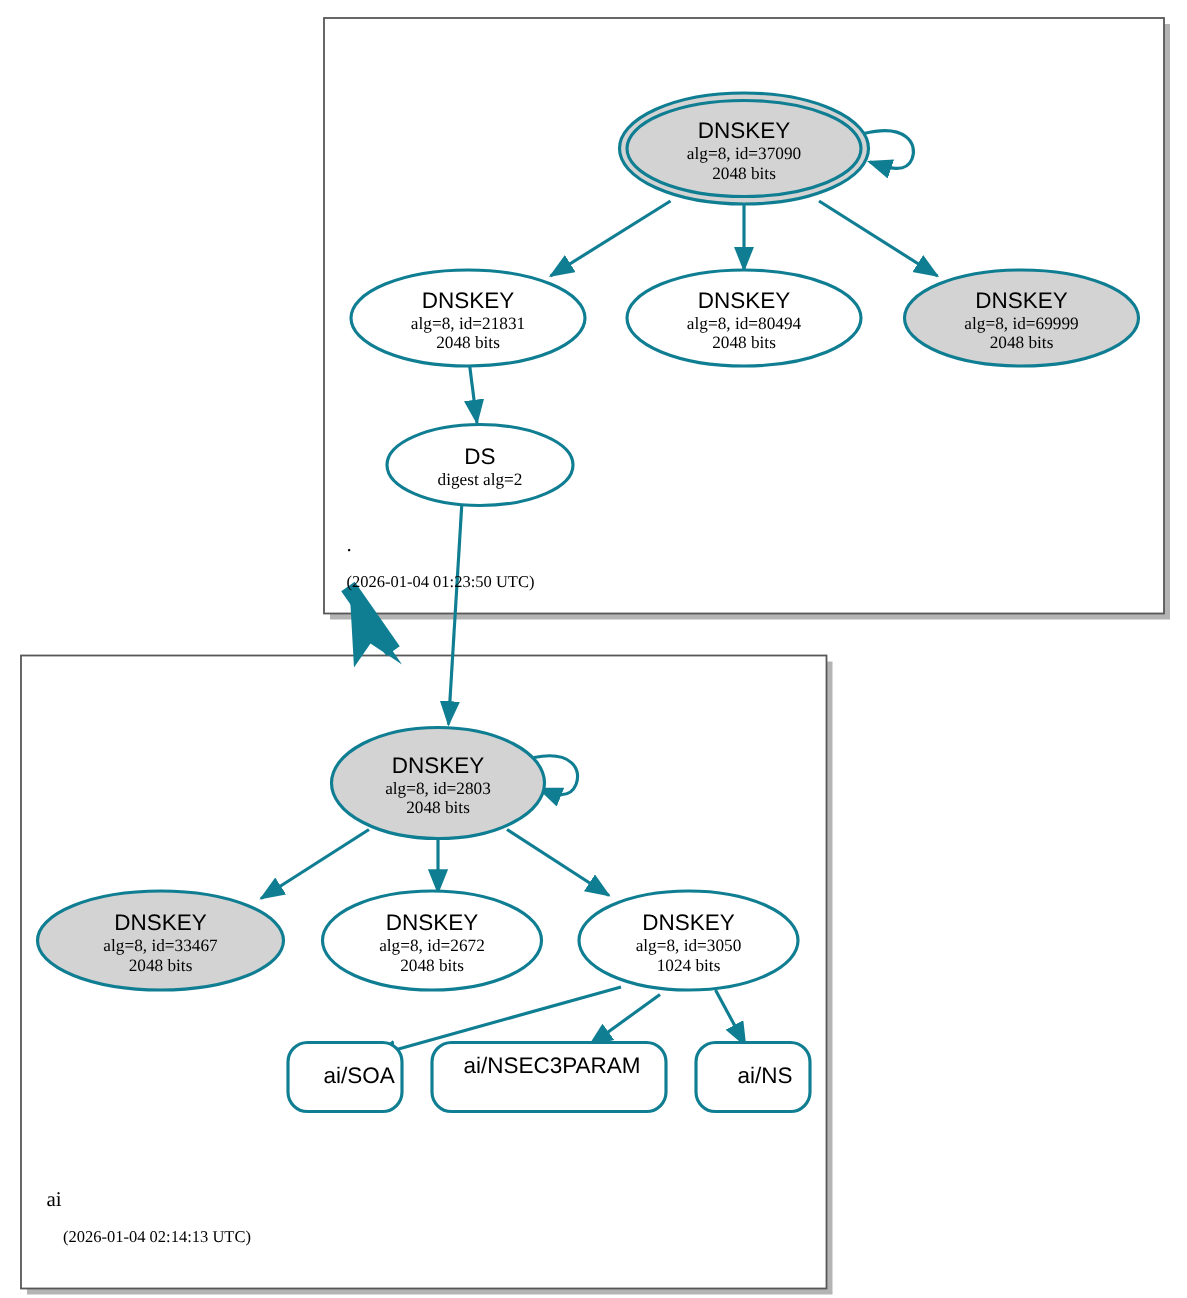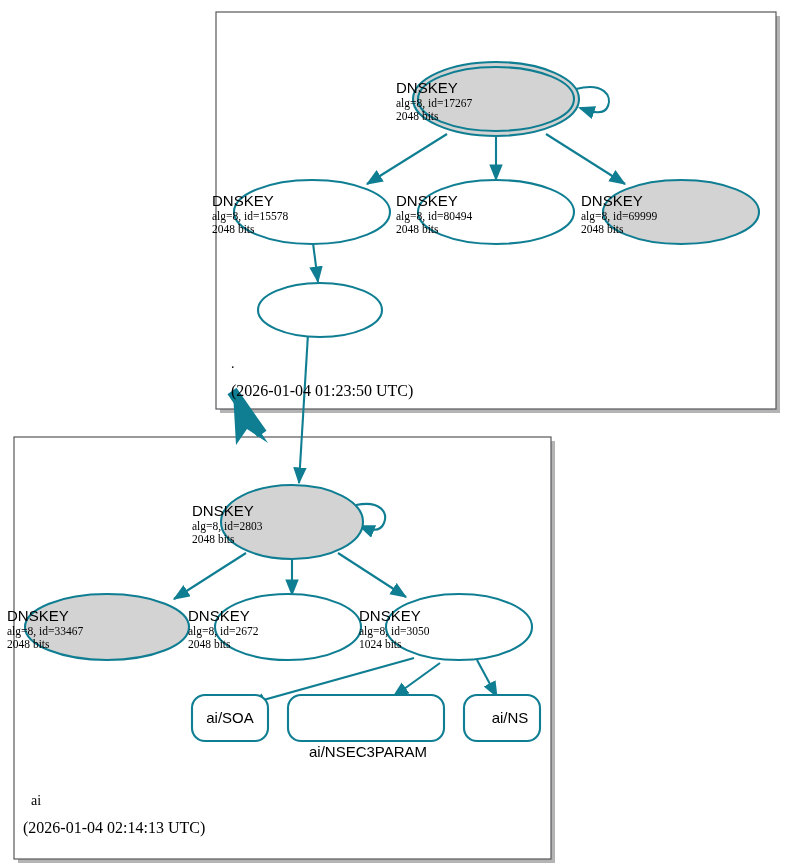--- a/index.html
+++ b/index.html
@@ -1,27 +1,27 @@
 <!DOCTYPE html>
 <html><head>
 <meta charset="utf-8">
 <style>
   html,body{margin:0;padding:0;background:#ffffff;}
   body{width:791px;height:865px;position:relative;overflow:hidden;
        font-family:"Liberation Sans",sans-serif;}
   #stage{position:absolute;left:0;top:0;width:791px;height:865px;}
   #stage svg{position:absolute;left:0;top:0;}
-  .node-label{position:absolute;text-align:left;pointer-events:none;
+  .node-label{position:absolute;text-align:center;pointer-events:none;
               color:#000000;line-height:1.12;}
   .nl-title{font-family:"Liberation Sans",sans-serif;font-size:15px;}
   .nl-sub{font-family:"Liberation Serif",serif;font-size:11.5px;}
   .rr-label{position:absolute;text-align:center;font-family:"Liberation Sans",sans-serif;
             font-size:15px;color:#000000;pointer-events:none;}
   .zone-name{position:absolute;font-family:"Liberation Serif",serif;font-size:14px;color:#000;}
-  .zone-time{position:absolute;font-family:"Liberation Serif",serif;font-size:16px;color:#000;}
+  .zone-time{position:absolute;font-family:"Liberation Serif",serif;font-size:11px;color:#000;}
 </style>
 </head>
 <body>
 
 <div id="stage">
 
   <svg width="791" height="865">
     <defs>
       <marker id="ah" markerWidth="9" markerHeight="9" refX="7.4" refY="3.2" orient="auto" markerUnits="strokeWidth">
         <path d="M0,0 L8,3.2 L0,6.4 z" fill="#0f7e92"></path>
@@ -110,42 +110,46 @@
     <g>
       <rect x="288" y="695" width="156" height="46" rx="13" ry="13" fill="#ffffff" stroke="#0f7e92" stroke-width="2.1"></rect>
     </g>
     <g>
       <rect x="464" y="695" width="76" height="46" rx="13" ry="13" fill="#ffffff" stroke="#0f7e92" stroke-width="2.1"></rect>
     </g>
   </svg>
 
   <div class="node-label" style="left:396px;top:80px;width:200px;">
     <div class="nl-title">DNSKEY</div>
-    <div class="nl-sub">alg=8, id=17267</div>
+    <div class="nl-sub">alg=8, id=37090</div>
     <div class="nl-sub">2048 bits</div>
   </div>
 
   <div class="node-label" style="left:212px;top:193px;width:200px;">
     <div class="nl-title">DNSKEY</div>
-    <div class="nl-sub">alg=8, id=15578</div>
+    <div class="nl-sub">alg=8, id=21831</div>
     <div class="nl-sub">2048 bits</div>
   </div>
 
   <div class="node-label" style="left:396px;top:193px;width:200px;">
     <div class="nl-title">DNSKEY</div>
     <div class="nl-sub">alg=8, id=80494</div>
     <div class="nl-sub">2048 bits</div>
   </div>
 
   <div class="node-label" style="left:581px;top:193px;width:200px;">
     <div class="nl-title">DNSKEY</div>
     <div class="nl-sub">alg=8, id=69999</div>
     <div class="nl-sub">2048 bits</div>
   </div>
 
+  <div class="node-label" style="left:220px;top:297px;width:200px;">
+    <div class="nl-title">DS</div>
+    <div class="nl-sub">digest alg=2</div>
+  </div>
 
   <div class="zone-name" style="left:231px;top:356px;">.</div>
   <div class="zone-time" style="left:231px;top:382px;">(2026-01-04 01:23:50 UTC)</div>
 
   <div class="node-label" style="left:192px;top:503px;width:200px;">
     <div class="nl-title">DNSKEY</div>
     <div class="nl-sub">alg=8, id=2803</div>
     <div class="nl-sub">2048 bits</div>
   </div>
 
@@ -160,20 +164,20 @@
     <div class="nl-sub">alg=8, id=2672</div>
     <div class="nl-sub">2048 bits</div>
   </div>
 
   <div class="node-label" style="left:359px;top:608px;width:200px;">
     <div class="nl-title">DNSKEY</div>
     <div class="nl-sub">alg=8, id=3050</div>
     <div class="nl-sub">1024 bits</div>
   </div>
 
-  <div class="rr-label" style="left:192px;top:709px;width:76px;">ai/SOA</div>
-  <div class="rr-label" style="left:288px;top:743px;width:160px;">ai/NSEC3PARAM</div>
+  <div class="rr-label" style="left:192px;top:709px;width:95px;">ai/SOA</div>
+  <div class="rr-label" style="left:288px;top:702px;width:160px;">ai/NSEC3PARAM</div>
   <div class="rr-label" style="left:464px;top:709px;width:92px;">ai/NS</div>
 
   <div class="zone-name" style="left:31px;top:793px;">ai</div>
-  <div class="zone-time" style="left:23px;top:819px;">(2026-01-04 02:14:13 UTC)</div>
+  <div class="zone-time" style="left:42px;top:819px;">(2026-01-04 02:14:13 UTC)</div>
 
 </div>
 
 </body></html>

